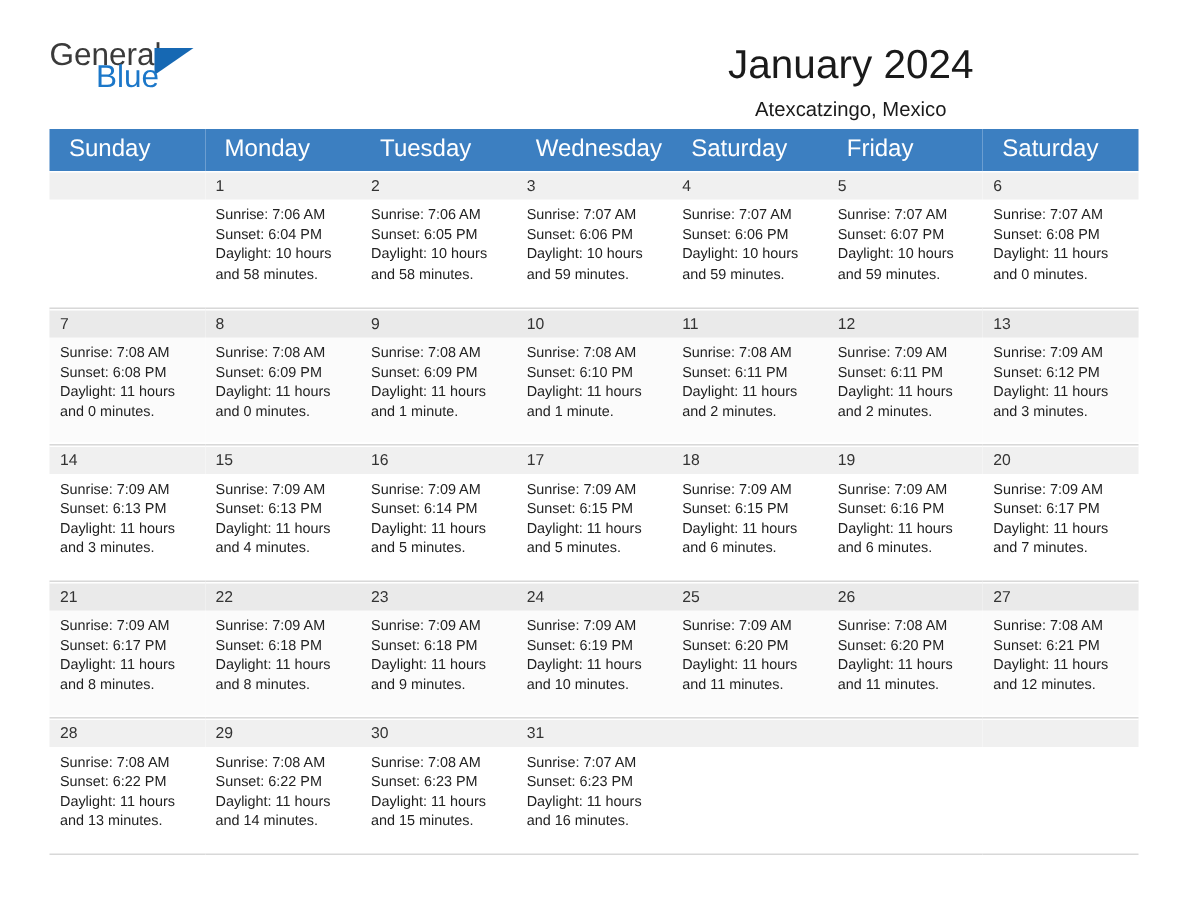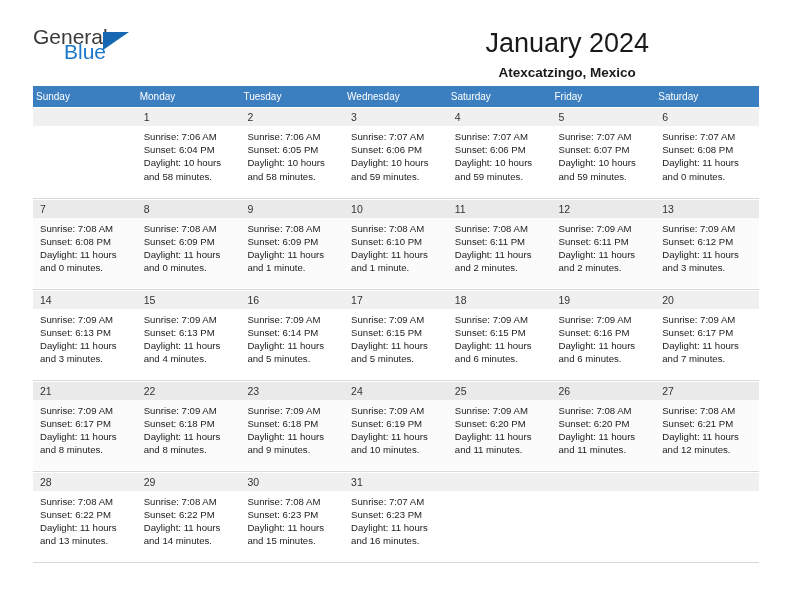--- a/index.html
+++ b/index.html
@@ -66,36 +66,36 @@
     font-size: 27px;
     color: #1a1a1a;
     font-weight: 400;
     line-height: 1.12;
     letter-spacing: 0px;
   }
   .cal-subtitle {
     font-size: 13.5px;
     color: #1a1a1a;
     margin-top: 7px;
-    font-weight: 700;
+    font-weight: 400;
   }
   
   .calendar {
     margin: 10px 33px 0 33px;
     width: 726px;
     border-collapse: collapse;
     table-layout: fixed;
   }
   .calendar th {
     background: #3c7fc1;
     color: #ffffff;
-    font-size: 10px;
+    font-size: 16px;
     font-weight: 400;
     text-align: left;
-    padding: 5px 0 5px 3px;
+    padding: 5px 0 5px 13px;
     border: none;
     height: 21px;
   }
   .calendar td {
     vertical-align: top;
     width: 103.7px;
     height: 90px;
     padding: 0;
     border: none;
     background: #ffffff;

